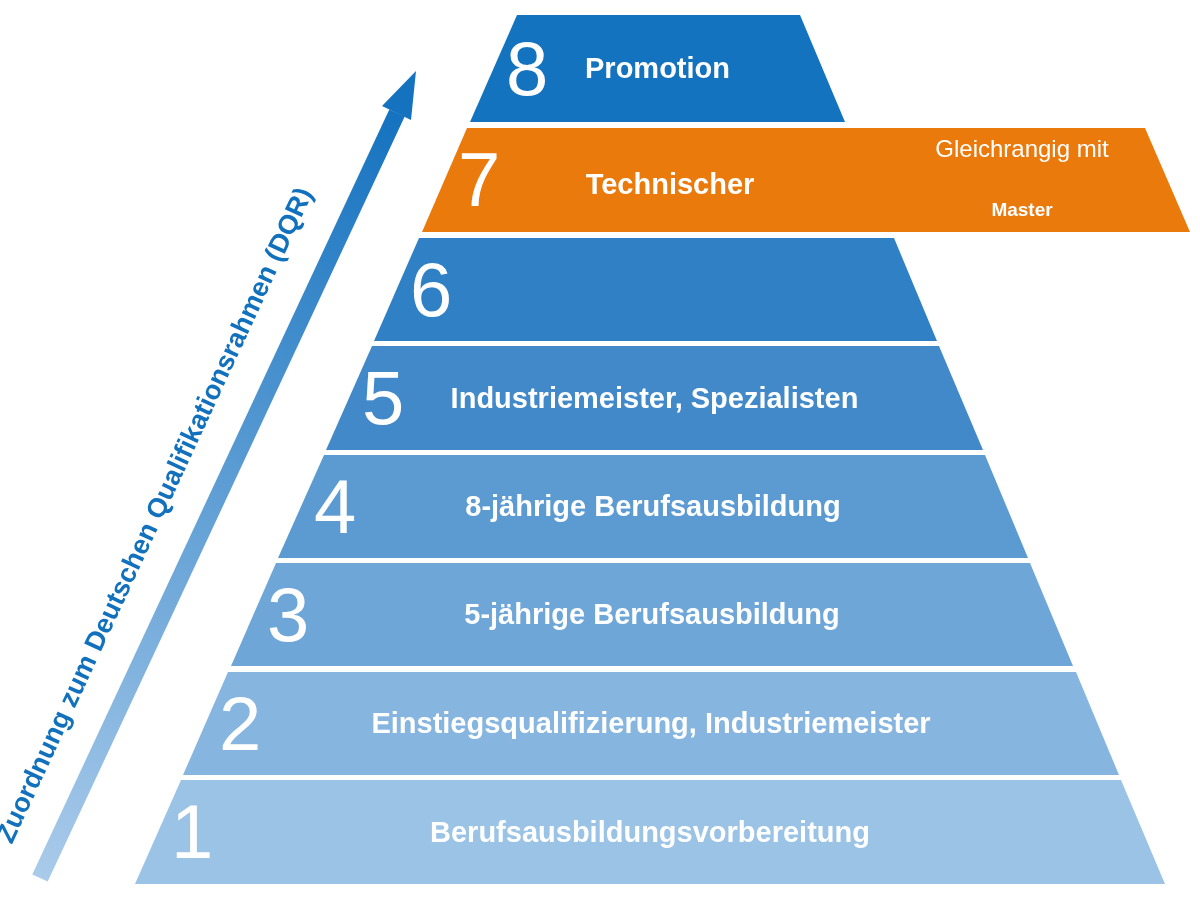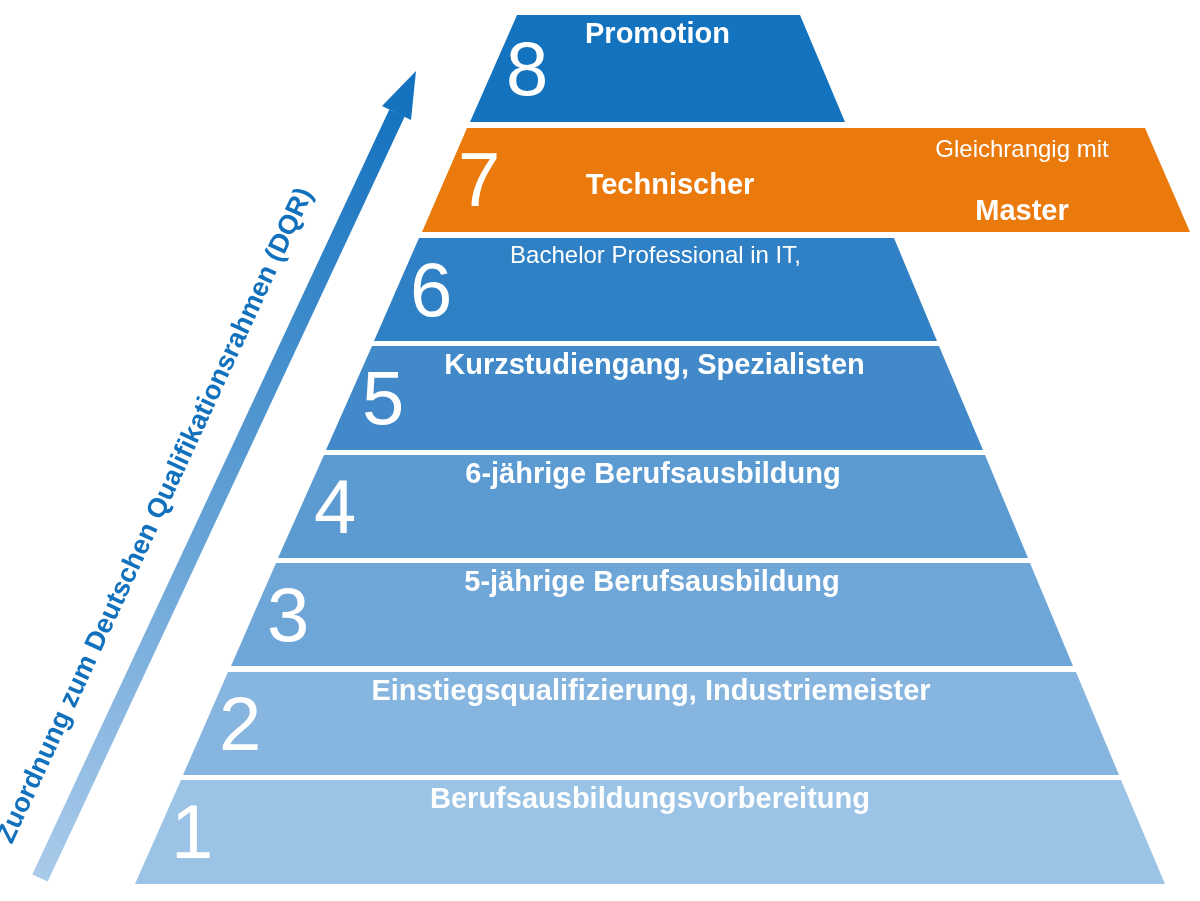--- a/index.html
+++ b/index.html
@@ -9,27 +9,27 @@
   }
   
   .band{position:absolute;color:#ffffff;}
   .band .num{
     position:absolute;left:36px;top:0;bottom:0;
     display:flex;align-items:center;
     font-size:76px;font-weight:400;line-height:1;
   }
   .band .label-wrap{
     position:absolute;inset:0;
-    display:flex;flex-direction:column;align-items:center;
+    display:flex;flex-direction:column;align-items:center;justify-content:center;
     text-align:center;
   }
   .label-bold{font-size:29px;font-weight:700;line-height:37px;}
   .label-reg{font-size:24px;font-weight:400;line-height:33px;}
   .note-reg{font-size:24px;font-weight:400;line-height:32px;}
-  .note-bold{font-size:29px;font-weight:700;line-height:34px;}
+  .note-bold{font-size:19px;font-weight:700;line-height:34px;}
 
   .band-8{left:470px;top:15px;width:375px;height:107px;
           clip-path:polygon(47px 0,330px 0,375px 107px,0 107px);}
   .band-7{left:422px;top:128px;width:768px;height:104px;
           clip-path:polygon(45px 0,723px 0,768px 104px,0 104px);}
   .band-6{left:374px;top:238px;width:563px;height:103px;
           clip-path:polygon(45px 0,520px 0,563px 103px,0 103px);}
   .band-5{left:326px;top:346px;width:657px;height:104px;
           clip-path:polygon(46px 0,613px 0,657px 104px,0 104px);}
   .band-4{left:278px;top:455px;width:750px;height:103px;
@@ -88,35 +88,34 @@
     </div>
     <div class="group-note">
       <span class="note-reg">Gleichrangig mit</span>
       <span class="note-bold">Master</span>
     </div>
   </div>
 
   <div class="band band-6" style="background: rgb(47, 128, 196);">
     <span class="num">6</span>
     <div class="label-wrap">
-      <span class="label-reg">Bachelor Professional in IT,</span>
     </div>
   </div>
 
   <div class="band band-5" style="background: rgb(66, 137, 201);">
     <span class="num">5</span>
     <div class="label-wrap">
-      <span class="label-bold">Kurzstudiengang, Spezialisten</span>
+      <span class="label-bold">Industriemeister, Spezialisten</span>
     </div>
   </div>
 
   <div class="band band-4" style="background: rgb(92, 155, 210);">
     <span class="num">4</span>
     <div class="label-wrap">
-      <span class="label-bold">6-jährige Berufsausbildung</span>
+      <span class="label-bold">8-jährige Berufsausbildung</span>
     </div>
   </div>
 
   <div class="band band-3" style="background: rgb(111, 166, 216);">
     <span class="num">3</span>
     <div class="label-wrap">
       <span class="label-bold">5-jährige Berufsausbildung</span>
     </div>
   </div>
 

